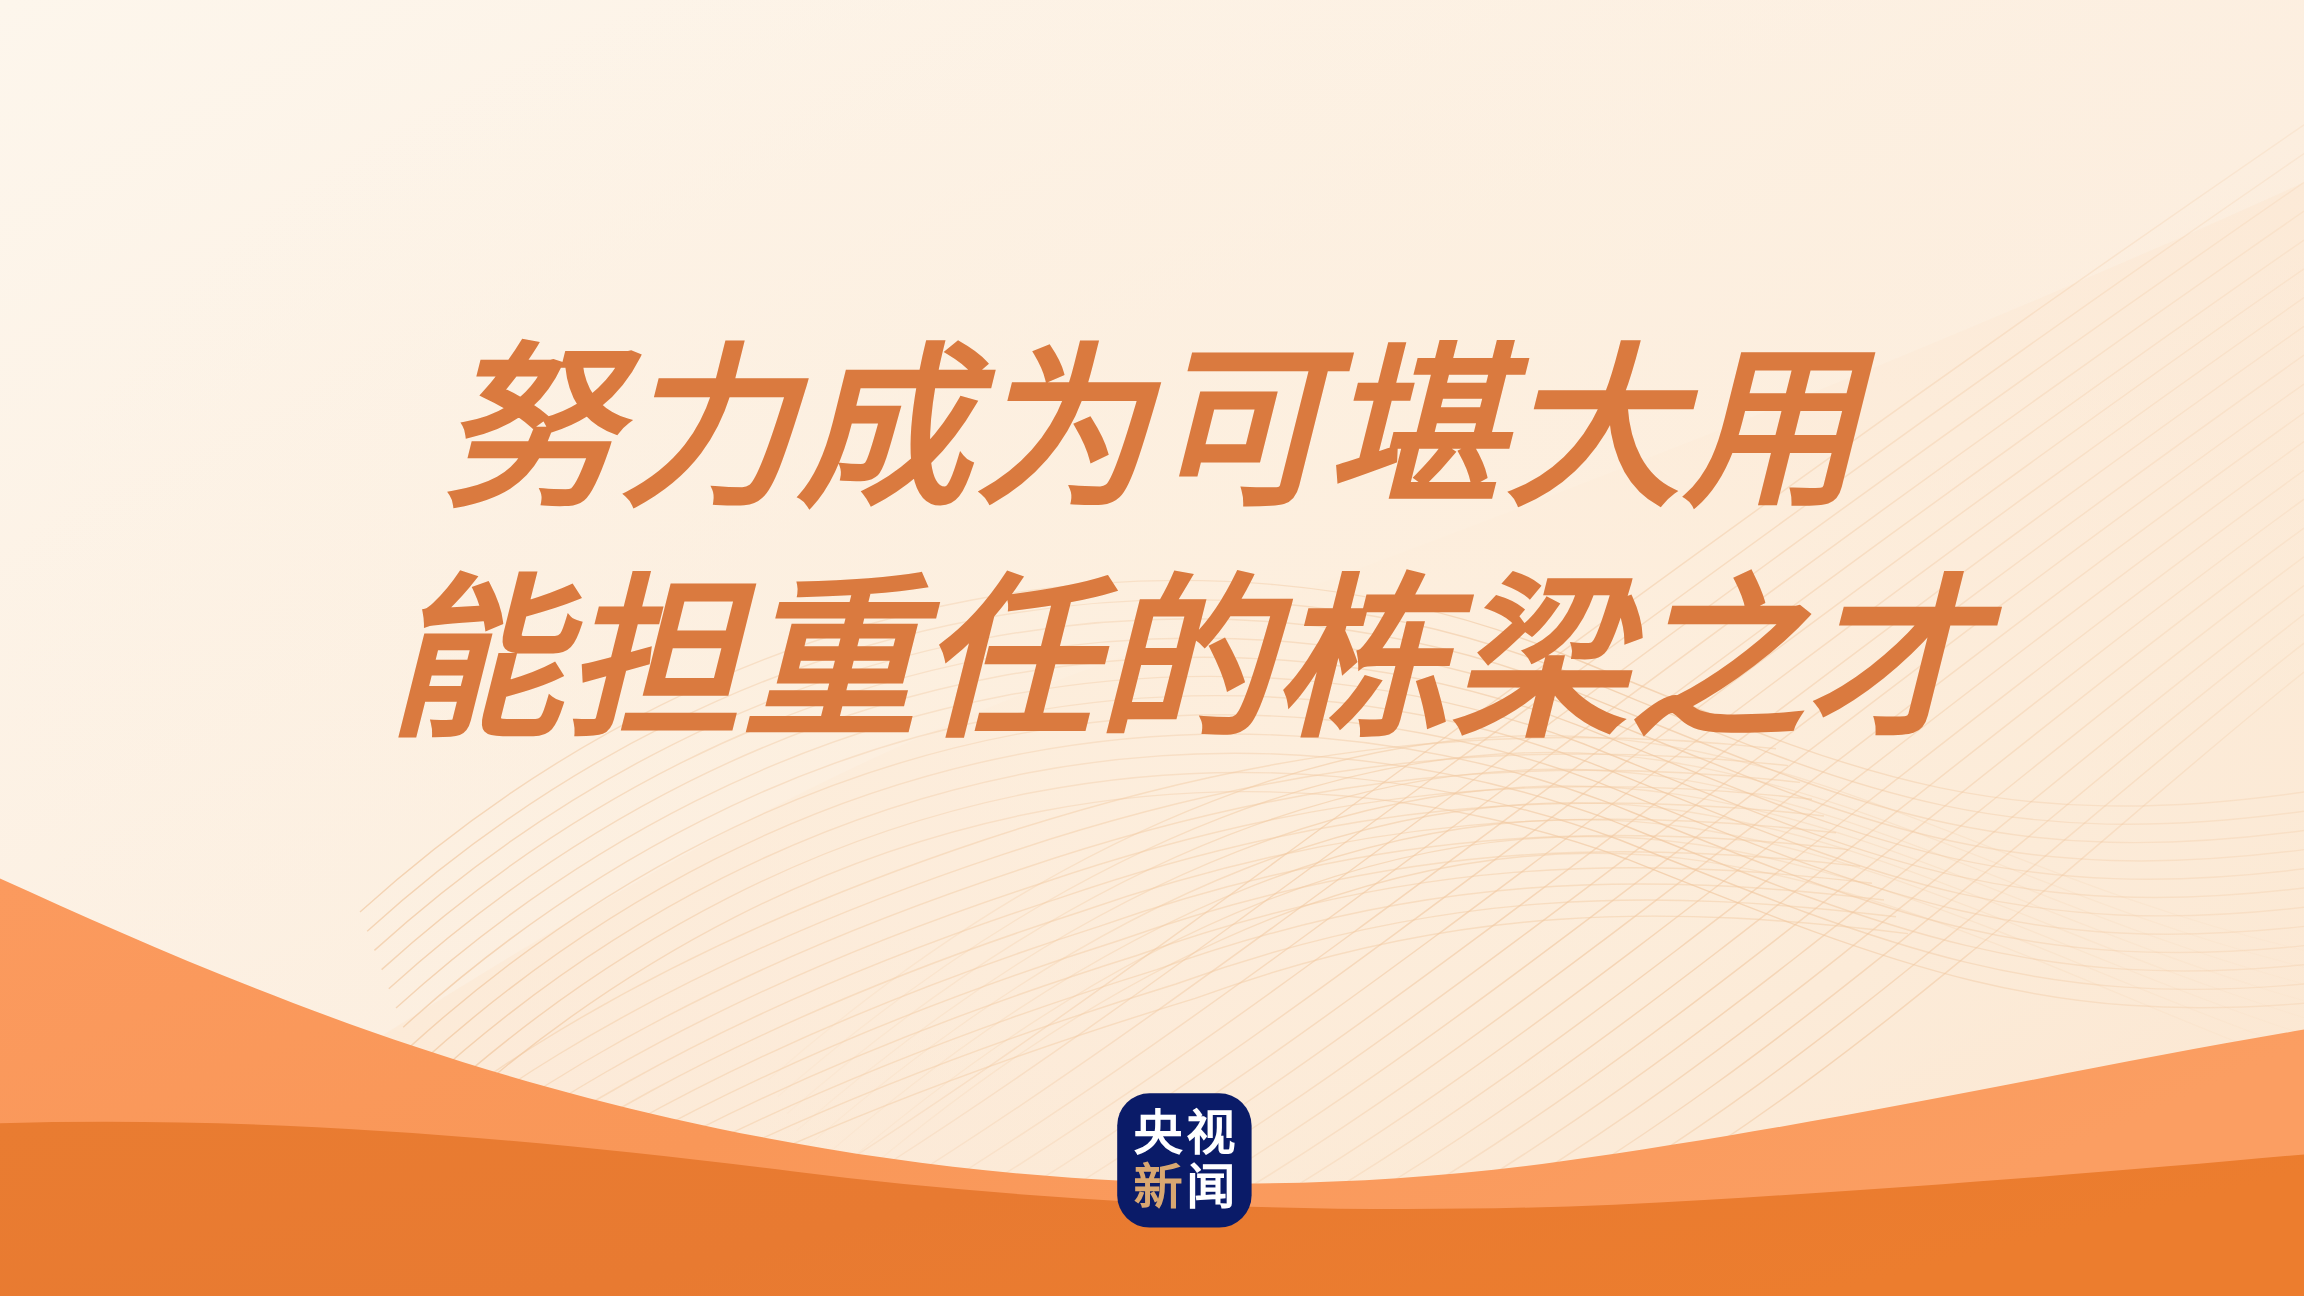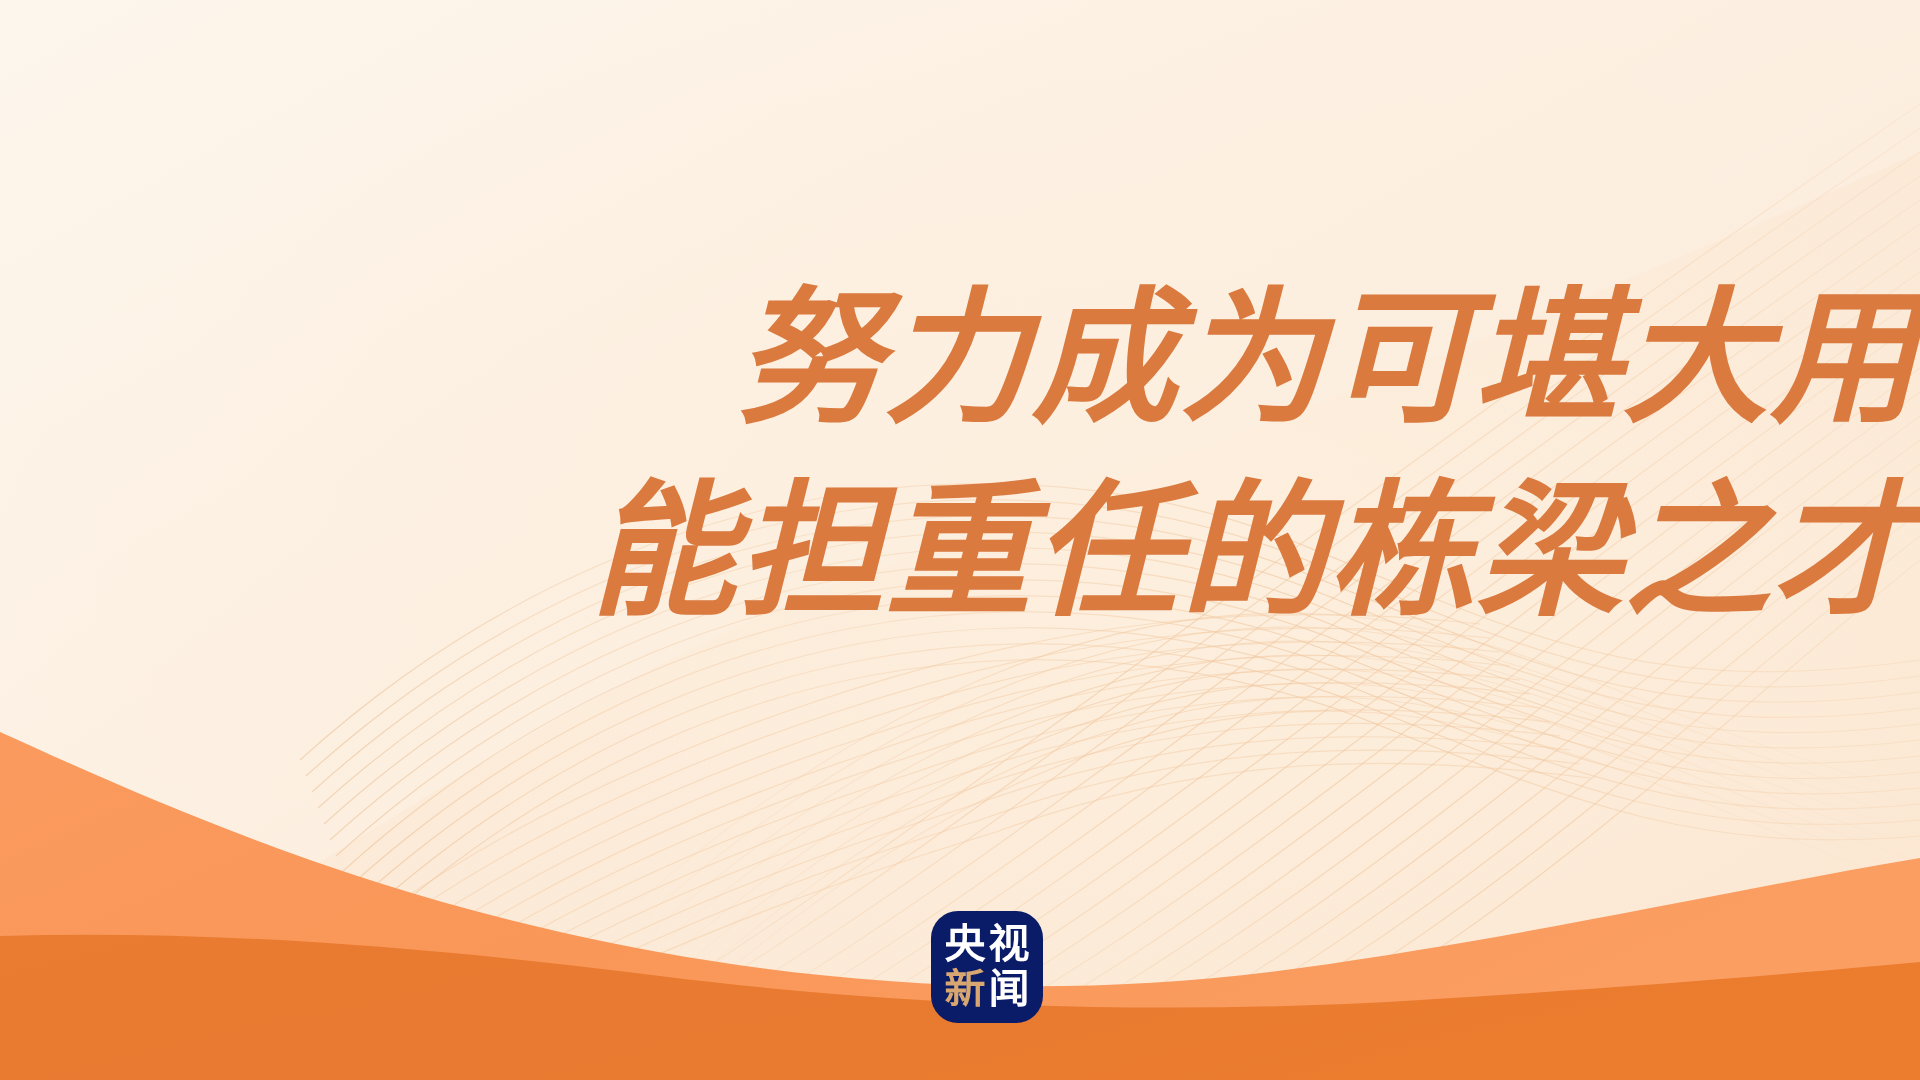--- a/index.html
+++ b/index.html
@@ -34,21 +34,21 @@
     display: block;
   }
 
   
   #headline {
     position: absolute;
     left: 0;
     top: 262px;
     width: 1920px;
     z-index: 5;
-    text-align: right;
+    text-align: center;
   }
 
   .headline-line {
     display: block;
     color: #DA7A3F;
     font-family: "DejaVu Sans", "Liberation Sans", sans-serif;
     font-weight: 700;
     font-style: italic;
     font-size: 146px;
     line-height: 1.32;

